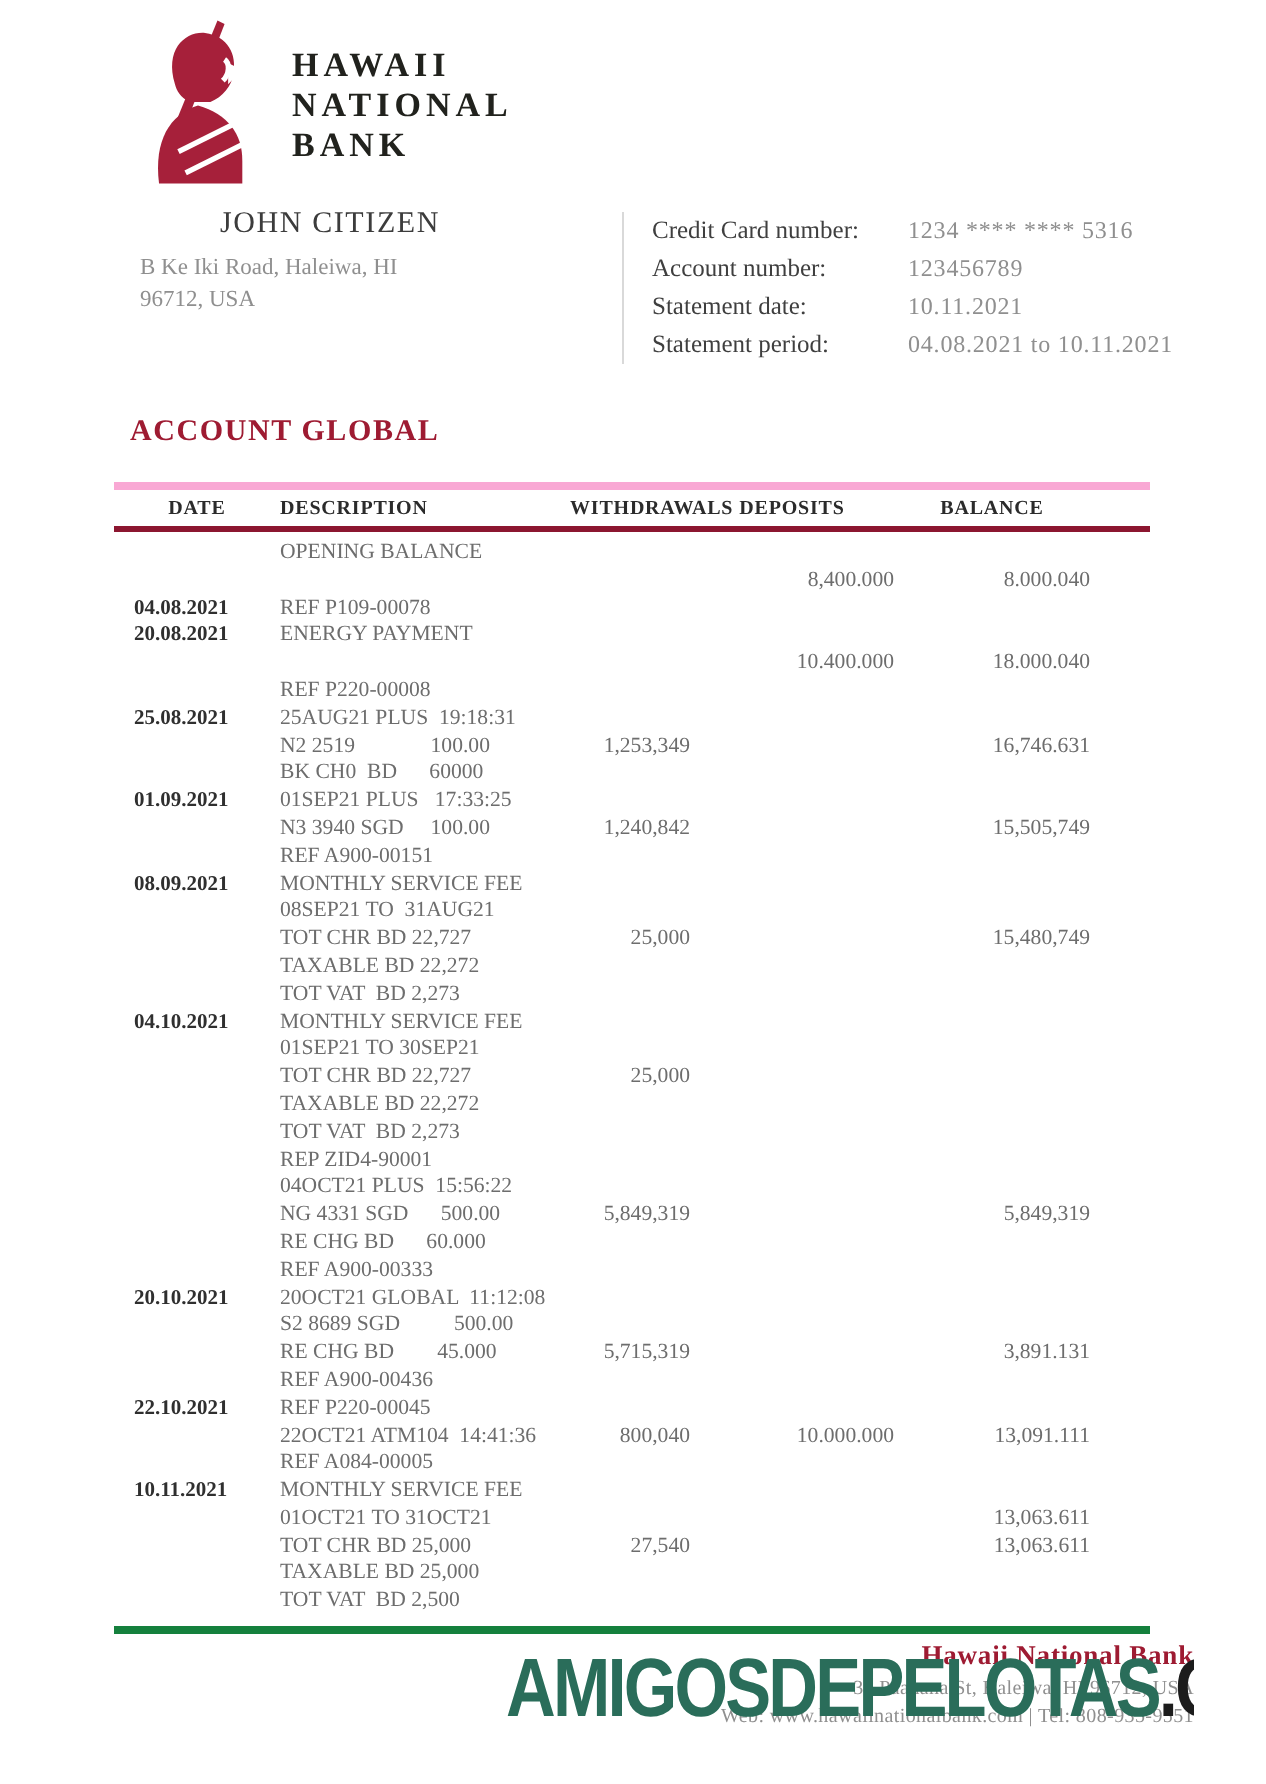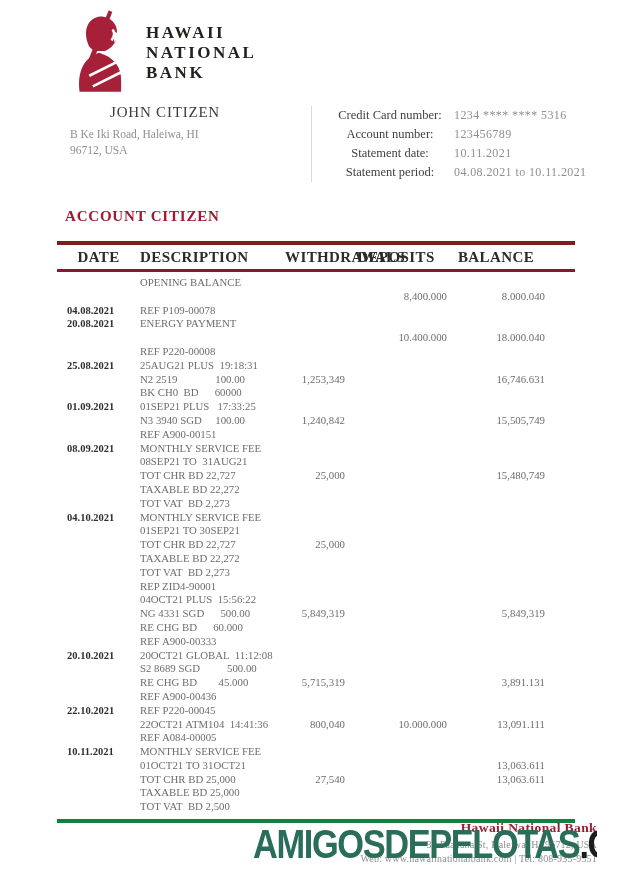--- a/index.html
+++ b/index.html
@@ -13,30 +13,30 @@
   .bank-name{margin-top:13px;font-weight:700;font-size:17px;line-height:20px;
     letter-spacing:2.5px;color:#21221d;}
   
   .customer{position:absolute;left:70px;top:104px;}
   .customer .name{font-size:15px;letter-spacing:0.8px;color:#3c3c3c;margin-bottom:5px;margin-left:40px;}
   .customer .addr{font-size:11.5px;line-height:16px;color:#8f8f8f;}
   
   .acct-info{position:absolute;left:311px;top:106px;border-left:1px solid #d9d9d9;
     padding-left:14px;}
   .acct-info .row{display:flex;height:19px;align-items:center;}
-  .acct-info .lbl{width:128px;font-size:12.5px;color:#3f3f3f;text-align:center;}
+  .acct-info .lbl{width:128px;font-size:12.5px;color:#3f3f3f;}
   .acct-info .val{font-size:12px;color:#8f8f8f;letter-spacing:0.4px;}
   
   .summary-title{position:absolute;left:65px;top:208px;font-size:15px;font-weight:700;
     color:#9e1b32;letter-spacing:0.8px;}
   
   .stmt-table{position:absolute;left:57px;top:241px;width:518px;}
-  .thead{border-top:4px solid #7f1d1d;border-bottom:3px solid #8c1630;
+  .thead{border-top:4px solid #f9a8d4;border-bottom:3px solid #8c1630;
     padding:4px 30px 3px 0;display:grid;grid-template-columns:83px 145px 60px 102px 98px;
-    font-size:15px;font-weight:700;color:#2b2b2b;letter-spacing:0.4px;}
+    font-size:10px;font-weight:700;color:#2b2b2b;letter-spacing:0.4px;}
   .thead .h-date{text-align:center;}
   .thead .h-desc{text-align:left;}
   .thead .h-wd,.thead .h-dep,.thead .h-bal{text-align:center;}
   .tbody{padding:4px 30px 5px 0;border-bottom:4px solid #15803d;}
   .tline{display:grid;grid-template-columns:83px 145px 60px 102px 98px;
     height:13.8px;line-height:13.8px;font-size:10.8px;white-space:pre;}
   .tline .c-date{font-weight:700;color:#2f2f2f;padding-left:10px;font-size:10.5px;}
   .tline .c-desc{color:#6d6d6d;overflow:visible;}
   .tline .c-wd,.tline .c-dep,.tline .c-bal{text-align:right;color:#6d6d6d;}
   
@@ -92,21 +92,21 @@
       <div class="row">
         <div class="lbl">Statement date:</div>
         <div class="val">10.11.2021</div>
       </div>
       <div class="row">
         <div class="lbl">Statement period:</div>
         <div class="val">04.08.2021 to 10.11.2021</div>
       </div>
     </div>
 
-  <div class="summary-title">ACCOUNT CITIZEN</div>
+  <div class="summary-title">ACCOUNT GLOBAL</div>
 
   <div class="stmt-table">
     <div class="thead" id="thead">
         <div class="h-date">DATE</div>
         <div class="h-desc">DESCRIPTION</div>
         <div class="h-wd">WITHDRAWALS</div>
         <div class="h-dep">DEPOSITS</div>
         <div class="h-bal">BALANCE</div>
       </div>
     <div class="tbody" id="tbody">

